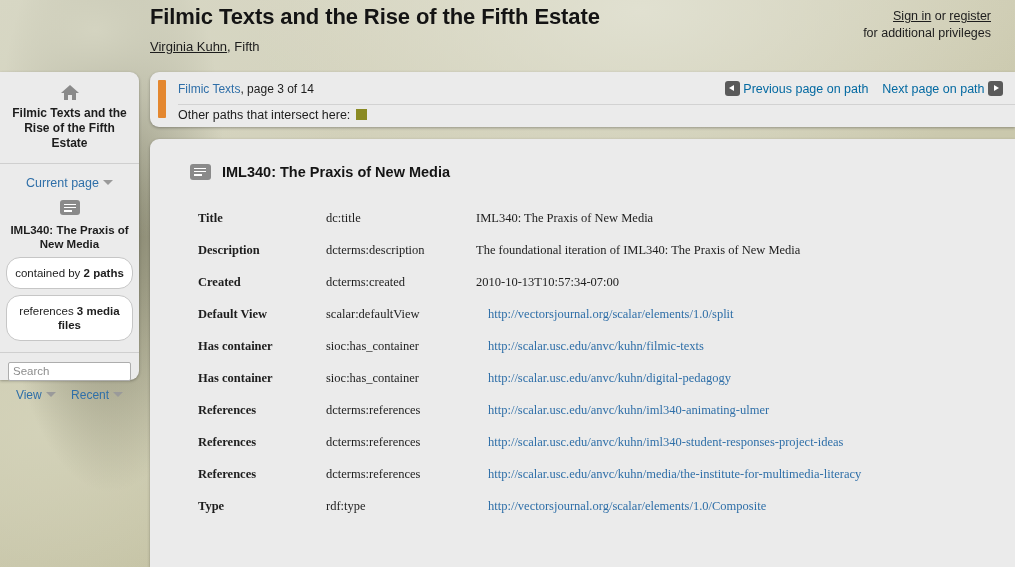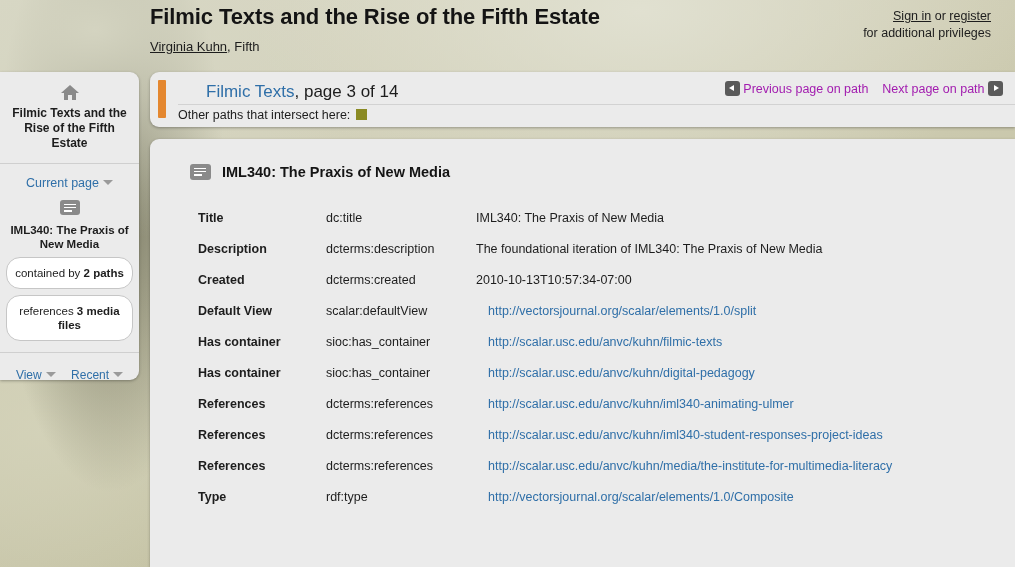--- a/index.html
+++ b/index.html
@@ -107,37 +107,37 @@
   #breadcrumb-panel {
     left: 150px; top: 72px; width: 865px; height: 55px;
     border-top-right-radius: 0; border-bottom-right-radius: 0;
   }
   #orange-bar {
     position: absolute; left: 8px; top: 8px; width: 8px; height: 38px;
     background: #e4872f; border-radius: 1px;
   }
   #crumb-top {
     position: absolute; left: 28px; top: 10px;
-    font-size: 17px; color: #1d1d1d; margin-left: 28px;
+    font-size: 12px; color: #1d1d1d;
   }
   #crumb-top a { color: #2f6fa8; text-decoration: none; }
   #crumb-rule {
     position: absolute; left: 28px; top: 32px; right: 0; height: 1px;
     background: #d2d2d2;
   }
   #crumb-bottom {
     position: absolute; left: 28px; top: 36px;
     font-size: 12.5px; color: #1d1d1d;
   }
   #intersect-swatch {
     display: inline-block; width: 11px; height: 11px;
     background: #8a8a23; margin-left: 6px; vertical-align: -1px;
   }
   #pathnav { position: absolute; right: 12px; top: 9px; font-size: 12.5px; }
-  #pathnav a { color: #a21caf; text-decoration: none; }
+  #pathnav a { color: #0369a1; text-decoration: none; }
   .navbtn {
     display: inline-block; width: 15px; height: 15px;
     background: #5a5a5a; border-radius: 3px; position: relative;
     vertical-align: -3px;
   }
   .navbtn::after {
     content: ""; position: absolute; top: 4px;
     border-top: 3.5px solid transparent; border-bottom: 3.5px solid transparent;
   }
   .navbtn.prev::after { left: 4px; border-right: 5px solid #fff; }
@@ -150,20 +150,21 @@
   }
   #content-head {
     position: absolute; left: 40px; top: 25px;
     display: flex; align-items: center; gap: 11px;
   }
   #content-head .page-icon { width: 21px; height: 16px; }
   #content-title { font-size: 14.5px; font-weight: bold; color: #141414; }
   #meta-table {
     position: absolute; left: 48px; top: 72px; right: 14px;
     border-collapse: collapse;
+    font-family: Liberation Serif, serif;
   }
   #meta-table td {
     font-size: 12.5px; color: #1d1d1d;
     padding: 0 0 17px 0; vertical-align: top; white-space: nowrap;
   }
   #meta-table td.k { font-weight: bold; width: 128px; }
   #meta-table td.p { width: 150px; }
   #meta-table td.v a { color: #2f6fa8; text-decoration: none; padding-left: 12px; }
 </style>
 </head>
@@ -192,20 +193,21 @@
     <span class="current-page">Current page</span><span class="caret"></span>
   </div>
   <div class="page-icon-wrap">
     <span class="page-icon"><i></i><i></i><i></i></span>
   </div>
   <div class="sb-page-name">IML340: The Praxis of New Media</div>
   <div class="sb-box"><span>contained by </span><b>2 paths</b></div>
   <div class="sb-box"><span>references </span><b>3 media files</b></div>
   <div class="sb-divider" style="margin-top:11px"></div>
   <div class="sb-search-sec">
+    <input class="sb-search" type="text" placeholder="Search" style="">
     <div class="sb-links">
       <a href="#"><span>View</span><span class="caret"></span></a>
       <a href="#"><span>Recent</span><span class="caret"></span></a>
     </div>
   </div>
 </div>
 
 <div id="breadcrumb-panel" class="panel">
   <div id="orange-bar"></div>
   <div id="crumb-top">

